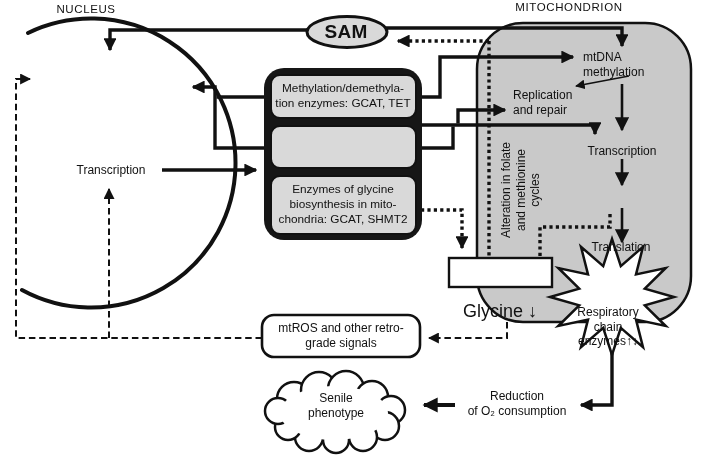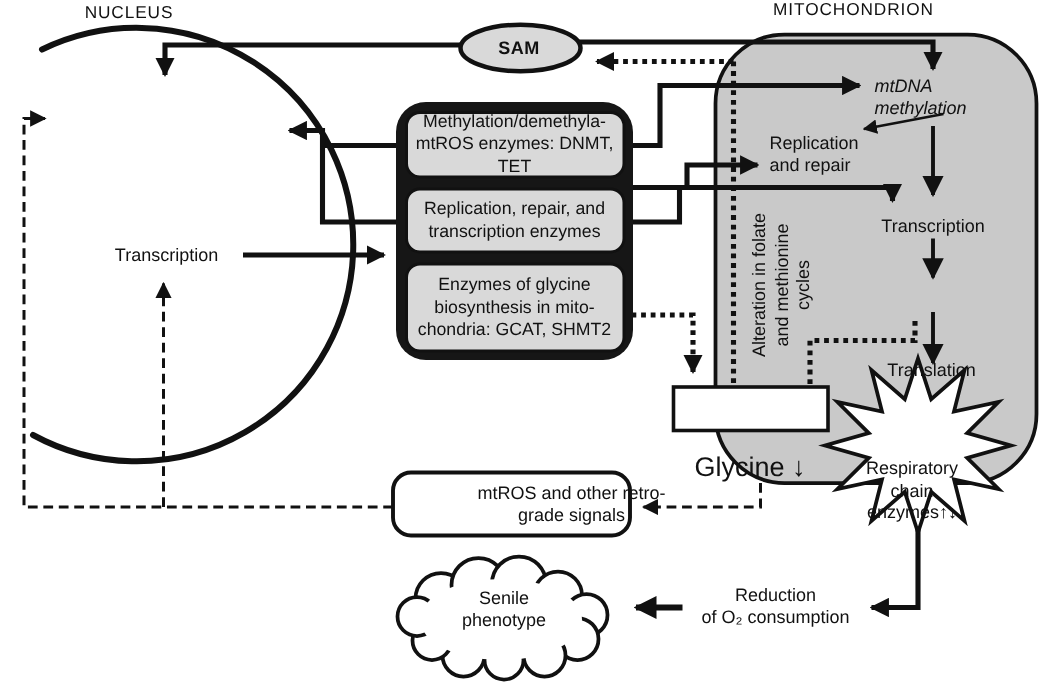--- a/index.html
+++ b/index.html
@@ -3,21 +3,21 @@
 <meta charset="utf-8">
 <style>
   html,body{margin:0;padding:0;background:#fff;}
   #stage{position:relative;width:706px;height:456px;background:#fff;overflow:hidden;
          font-family:"Liberation Sans","DejaVu Sans",sans-serif;color:#111;}
   #stage svg{position:absolute;left:0;top:0;}
   .lbl{position:absolute;transform:translate(-50%,-50%);text-align:center;
        white-space:pre-line;font-size:12px;line-height:1.22;color:#111;}
   .lbl-left{transform:none;text-align:left;}
   .title{font-size:11.5px;letter-spacing:.6px;}
-  .sam{font-size:12px;font-weight:bold;letter-spacing:.3px;}
+  .sam{font-size:19px;font-weight:bold;letter-spacing:.3px;}
   .rot{transform:translate(-50%,-50%) rotate(-90deg);}
   .boxtxt{font-size:11.8px;line-height:1.28;width:150px;}
   .glyc{font-size:18px;margin-top:40px;}
 </style>
 </head>
 <body>
 
 <div id="stage">
 
 <svg width="706" height="456" viewBox="0 0 706 456">
@@ -95,42 +95,40 @@
   </g>
 </svg>
 
 <div class="lbl title" style="left:86px;top:9px;">NUCLEUS</div>
 <div class="lbl title" style="left:569px;top:7px;">MITOCHONDRION</div>
 <div class="lbl sam" style="left:346px;top:32px;">SAM</div>
 
 <div class="lbl" style="left:111px;top:170px;">Transcription</div>
 
 <div class="lbl boxtxt" style="left:343px;top:96px;">Methylation/demethyla-
-mtROS enzymes: DNMT, TET</div>
-<div class="lbl boxtxt" style="left:343px;top:147px;">Replication, repair, and
-transcription enzymes</div>
+tion enzymes: GCAT, TET</div>
 <div class="lbl boxtxt" style="left:343px;top:205px;">Enzymes of glycine
 biosynthesis in mito-
 chondria: GCAT, SHMT2</div>
 
-<div class="lbl lbl-left" style="left:583px;top:50px;font-style:italic;">mtDNA
+<div class="lbl lbl-left" style="left:583px;top:50px;">mtDNA
 methylation</div>
 <div class="lbl lbl-left" style="left:513px;top:88px;">Replication
 and repair</div>
 <div class="lbl" style="left:622px;top:151px;">Transcription</div>
 <div class="lbl" style="left:621px;top:200px;margin-top:47px;">Translation</div>
 <div class="lbl rot" style="left:521px;top:190px;width:125px;">Alteration in folate
 and methionine
 cycles</div>
 
 <div class="lbl glyc" style="left:500px;top:272px;">Glycine ↓</div>
 <div class="lbl" style="left:608px;top:295px;margin-top:32px;">Respiratory
 chain
 enzymes↑↓</div>
 
-<div class="lbl" style="left:341px;top:336px;width:160px;margin-left:40px;">mtROS and other retro-
+<div class="lbl" style="left:341px;top:336px;width:160px;">mtROS and other retro-
 grade signals</div>
 <div class="lbl" style="left:336px;top:406px;">Senile
 phenotype</div>
 <div class="lbl" style="left:517px;top:404px;">Reduction
 of O₂ consumption</div>
 
 </div>
 
 </body></html>

